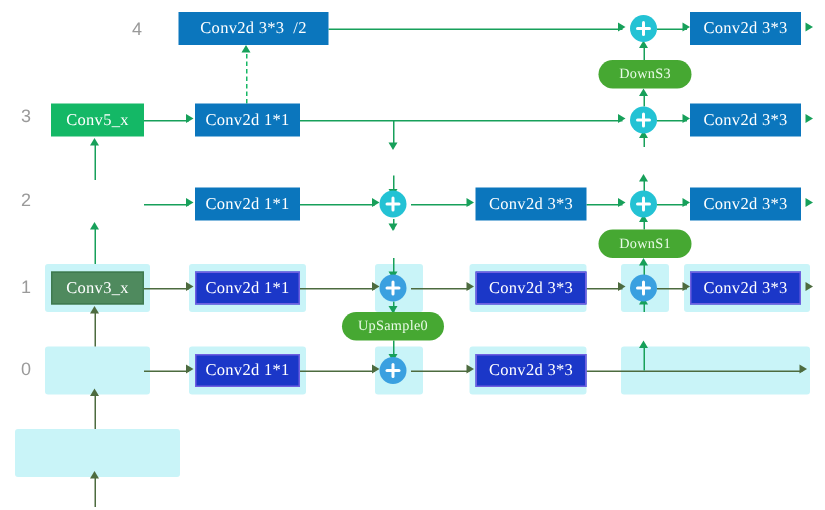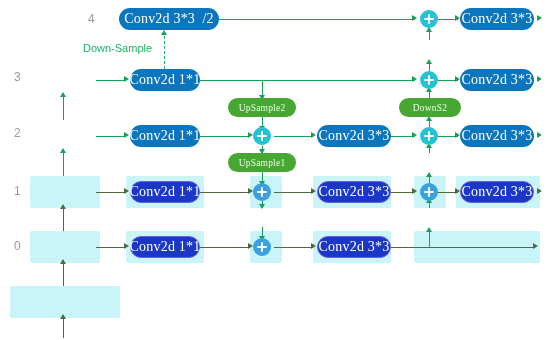--- a/index.html
+++ b/index.html
@@ -16,23 +16,22 @@
     position:absolute;
     box-sizing:border-box;
     display:flex;align-items:center;justify-content:center;
     color:#ffffff;
     white-space:pre;
     letter-spacing:.2px;
     z-index:6;
   }
   .blue{
     background:#0b76bd;
-    font-size:14px;
+    font-size:11px;
     height:22px;
-    border-radius:11px;
   }
   .blue.hl{ background:#1b37c8; border:1.5px solid #6f5fe0; }
   .green{
     background:#14b866;
     font-size:11px;
     height:22px;
   }
   .green.hl{ background:#4f8a5e; border:1.5px solid #3f7a50; }
   .pill{
     background:#46a832;
@@ -118,37 +117,38 @@
   <div class="glow" style="left:313px;top:231px;width:78px;height:32px;"></div>
   <div class="glow" style="left:10px;top:286px;width:110px;height:32px;"></div>
   <div class="glow" style="left:414px;top:231px;width:126px;height:32px;"></div>
 
   <div class="lvl" style="left:88px;top:12px;">4</div>
   <div class="lvl" style="left:14px;top:70px;">3</div>
   <div class="lvl" style="left:14px;top:126px;">2</div>
   <div class="lvl" style="left:14px;top:184px;">1</div>
   <div class="lvl" style="left:14px;top:239px;">0</div>
 
-  <div class="dslabel" style="left:83px;top:42px;">Down-Sample</div>
 
   <div class="vline dark" style="left:63px;top:318px;height:20px;"></div>
   <div class="ar up dark" style="left:59.5px;top:314px;"></div>
 
   <div class="vline dark" style="left:63px;top:263px;height:23px;"></div>
   <div class="ar up dark" style="left:59.5px;top:259px;"></div>
 
   <div class="vline dark" style="left:63px;top:208px;height:23px;"></div>
   <div class="ar up dark" style="left:59.5px;top:204px;"></div>
 
   <div class="vline" style="left:63px;top:152px;height:24px;"></div>
   <div class="ar up" style="left:59.5px;top:148px;"></div>
 
   <div class="vline" style="left:63px;top:96px;height:24px;"></div>
   <div class="ar up" style="left:59.5px;top:92px;"></div>
 
+  <div class="node green hl" style="left:34px;top:181px;width:62px;">Conv3_x</div>
+  <div class="node green" style="left:34px;top:69px;width:62px;">Conv5_x</div>
 
   <div class="hline" style="left:96px;top:80px;width:30px;"></div>
   <div class="ar right" style="left:124px;top:76.4px;"></div>
 
   <div class="hline" style="left:96px;top:136px;width:30px;"></div>
   <div class="ar right" style="left:124px;top:132.4px;"></div>
 
   <div class="hline dark" style="left:96px;top:192px;width:30px;"></div>
   <div class="ar right dark" style="left:124px;top:188.4px;"></div>
 
@@ -166,30 +166,29 @@
 
   <div class="hline" style="left:200px;top:80px;width:215px;"></div>
   <div class="ar right" style="left:412px;top:76.4px;"></div>
 
   <div class="vline" style="left:262px;top:80px;height:17px;"></div>
   <div class="ar down" style="left:258.5px;top:95px;"></div>
 
   <div class="hline" style="left:219px;top:19px;width:196px;"></div>
   <div class="ar right" style="left:412px;top:15.4px;"></div>
 
-  <div class="node pill" style="left:228px;top:98px;width:68px;">UpSample2</div>
   <div class="vline" style="left:262px;top:117px;height:11px;"></div>
   <div class="ar down" style="left:258.5px;top:126px;"></div>
 
-  <div class="node pill" style="left:228px;top:153px;width:68px;">UpSample1</div>
   <div class="vline" style="left:262px;top:146px;height:7px;"></div>
   <div class="ar down" style="left:258.5px;top:149px;"></div>
   <div class="vline" style="left:262px;top:172px;height:11px;"></div>
   <div class="ar down" style="left:258.5px;top:181px;"></div>
 
+  <div class="node pill" style="left:228px;top:208px;width:68px;">UpSample0</div>
   <div class="vline" style="left:262px;top:201px;height:7px;"></div>
   <div class="ar down" style="left:258.5px;top:204px;"></div>
   <div class="vline" style="left:262px;top:227px;height:11px;"></div>
   <div class="ar down" style="left:258.5px;top:236px;"></div>
 
   <div class="hline" style="left:200px;top:136px;width:50px;"></div>
   <div class="ar right" style="left:248px;top:132.4px;"></div>
   <div class="hline" style="left:274px;top:136px;width:39px;"></div>
   <div class="ar right" style="left:311px;top:132.4px;"></div>
   <div class="hline" style="left:391px;top:136px;width:24px;"></div>
@@ -211,31 +210,32 @@
 
   <div class="node blue" style="left:317px;top:125px;width:74px;">Conv2d 3*3</div>
   <div class="node blue hl" style="left:317px;top:181px;width:74px;">Conv2d 3*3</div>
   <div class="node blue hl" style="left:317px;top:236px;width:74px;">Conv2d 3*3</div>
 
   <div class="vline" style="left:429px;top:231px;height:16px;"></div>
   <div class="ar up" style="left:425.5px;top:227px;"></div>
   <div class="vline" style="left:429px;top:201px;height:7px;"></div>
   <div class="ar up" style="left:425.5px;top:198px;"></div>
 
+  <div class="node pill" style="left:399px;top:153px;width:62px;">DownS1</div>
   <div class="vline" style="left:429px;top:176px;height:8px;"></div>
   <div class="ar up" style="left:425.5px;top:172px;"></div>
   <div class="vline" style="left:429px;top:146px;height:7px;"></div>
   <div class="ar up" style="left:425.5px;top:143px;"></div>
 
-  <div class="node pill" style="left:399px;top:98px;width:62px;">DownS2</div>
   <div class="vline" style="left:429px;top:120px;height:8px;"></div>
   <div class="ar up" style="left:425.5px;top:116px;"></div>
   <div class="vline" style="left:429px;top:90px;height:8px;"></div>
   <div class="ar up" style="left:425.5px;top:87px;"></div>
 
+  <div class="node pill" style="left:399px;top:40px;width:62px;">DownS3</div>
   <div class="vline" style="left:429px;top:63px;height:8px;"></div>
   <div class="ar up" style="left:425.5px;top:59px;"></div>
   <div class="vline" style="left:429px;top:31px;height:9px;"></div>
   <div class="ar up" style="left:425.5px;top:27px;"></div>
 
   <div class="add" style="left:420px;top:10px;">
     <span class="ph"></span>
     <span class="pv"></span>
   </div>
   <div class="add" style="left:420px;top:71px;">

